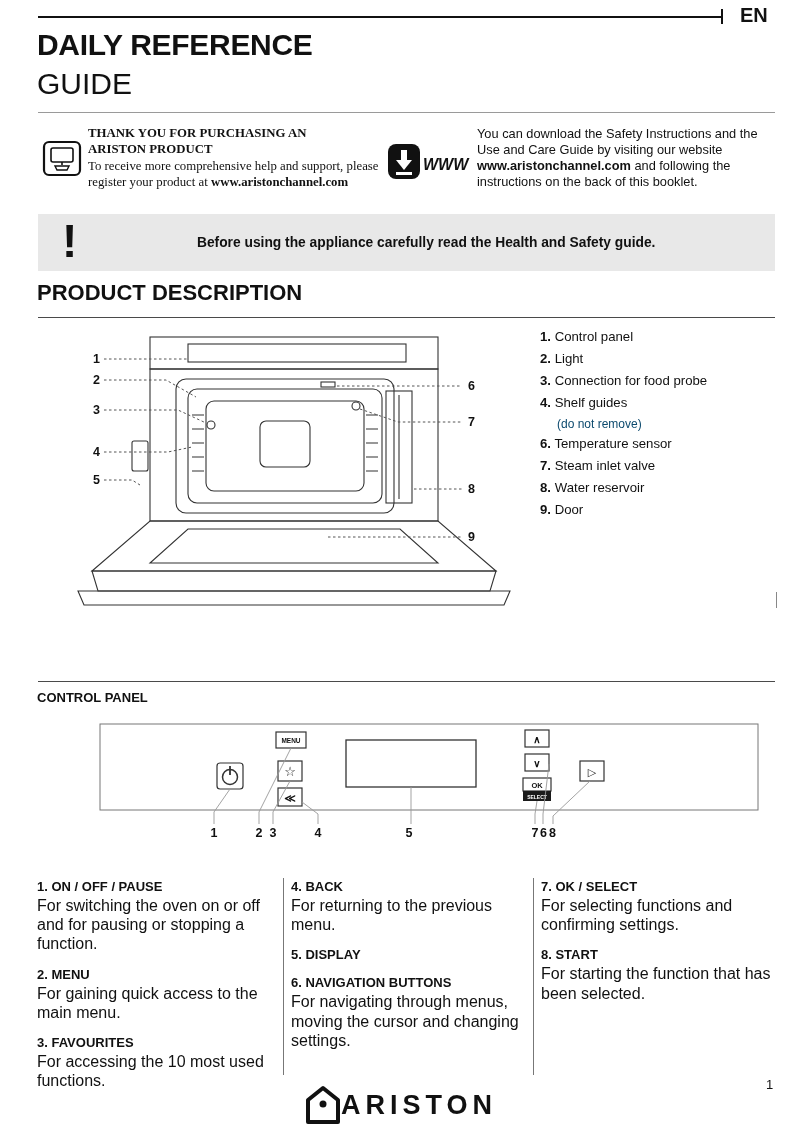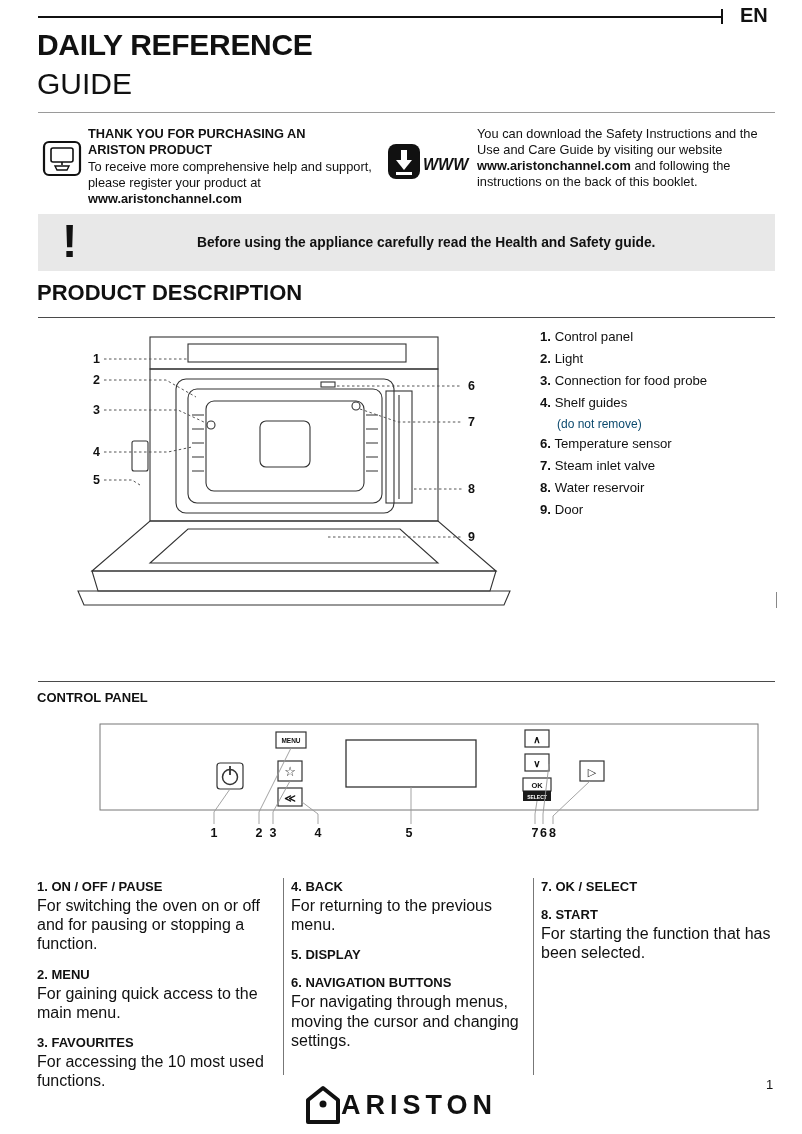--- a/index.html
+++ b/index.html
@@ -16,21 +16,21 @@
   .top-tick   { left:721px; top:9px; height:15px; border-left:2px solid #111; }
   .lang       { left:740px; top:4px; font-size:20px; font-weight:bold; }
   .title1     { left:37px; top:28px; font-size:30px; font-weight:700; letter-spacing:-0.3px; }
   .title2     { left:37px; top:67px; font-size:30px; font-weight:400; }
   .rule       { border-top:1px solid #9a9a9a; }
   .rule-title { left:38px; top:112px; width:737px; }
   .rule-dark  { border-top:1px solid #4a4a4a; }
 
   
   .reg-icon        { left:42px; top:138px; }
-  .intro-left-text { left:88px; top:126px; width:292px; }
+  .intro-left-text { left:88px; top:126px; width:292px;font-family:Liberation Serif, serif; }
   .intro-heading   { font-weight:bold; font-size:12.8px; line-height:1.22; }
   .intro-body      { font-size:12.8px; line-height:1.24; margin-top:2px; }
   .www-icon        { left:388px; top:142px; }
   .intro-right-text{ left:477px; top:126px; width:302px; font-size:12.8px; line-height:1.24; }
 
   
   .warning { left:38px; top:214px; width:737px; height:57px; background:#e8e8e8;
              display:flex; align-items:center; }
   .warning-mark { font-size:46px; font-weight:800; margin-left:24px; line-height:1;
                   transform:translateY(-2px); }
@@ -291,20 +291,21 @@
     </div>
     <div class="fn-block">
       <div class="fn-title">6. NAVIGATION BUTTONS</div>
       <div class="fn-body">For navigating through menus, moving the cursor and changing settings.</div>
     </div>
   </div>
 
   <div class="abs fn-col col3">
     <div class="fn-block">
       <div class="fn-title">7. OK / SELECT</div>
+      <div class="fn-body">For selecting functions and confirming settings.</div>
     </div>
     <div class="fn-block">
       <div class="fn-title">8. START</div>
       <div class="fn-body">For starting the function that has been selected.</div>
     </div>
   </div>
 
   <div class="abs edge-mark"></div>
   <div class="abs page-num">1</div>
   <div class="abs logo">

